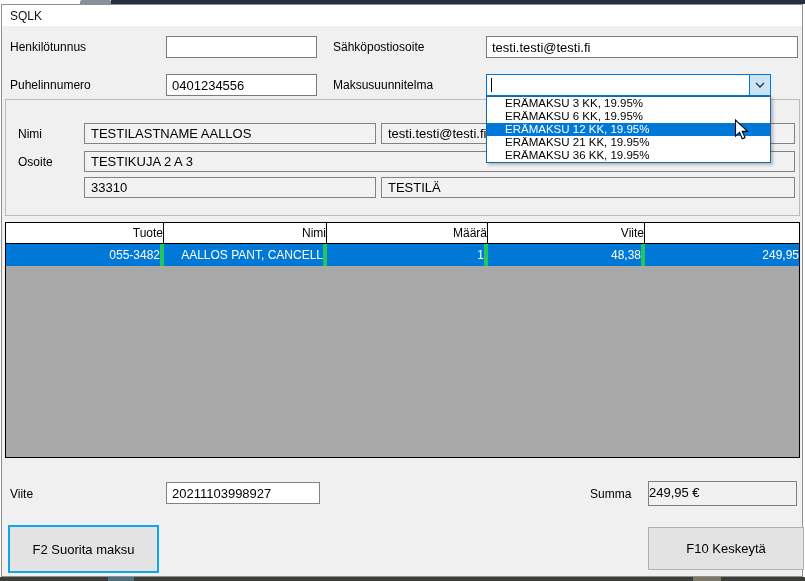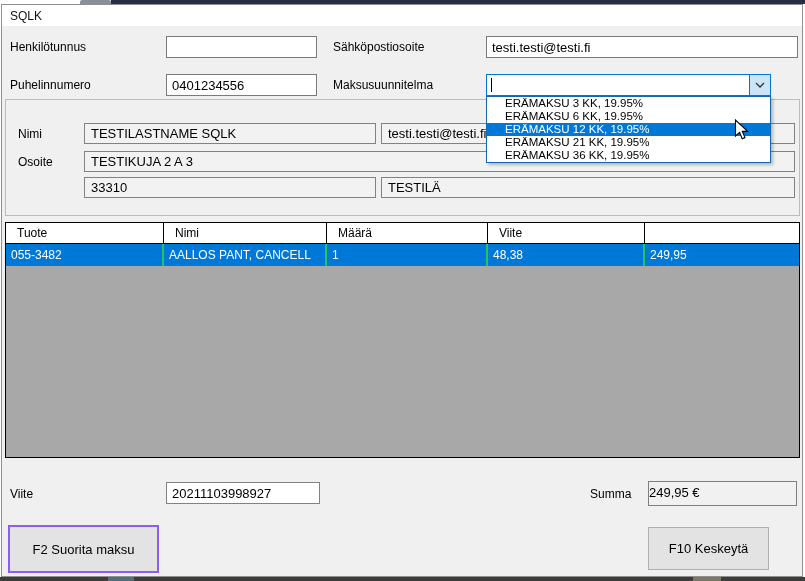--- a/index.html
+++ b/index.html
@@ -64,53 +64,53 @@
   }
   .dd-item {
     height: 13px; line-height: 13px; font-size: 11.5px;
     padding-left: 18px; white-space: nowrap; color: #000;
   }
   .dd-item.selected { background: #0078d7; color: #ffffff; }
 
   
   .table {
     left: 5px; top: 222px; width: 795px; height: 236px;
-    background: #a8a8a8; border: 1px solid #000000; overflow: hidden;
+    background: #a8a8a8; border: 1px solid #000000; overflow: hidden; text-align: right;
   }
   .t-head {
     display: grid; grid-template-columns: 158px 163px 161px 157px 1fr;
     background: #ffffff; height: 21px; border-bottom: 1px solid #000;
   }
   .t-head .hc {
     font-size: 12px; line-height: 20px; padding-left: 11px;
     border-right: 1px solid #000; overflow: hidden; white-space: nowrap;
   }
   .t-head .hc:last-child { border-right: none; margin-top: 29px; }
   .t-row {
     display: grid; grid-template-columns: 158px 163px 161px 157px 1fr;
     background: #0078d7; color: #ffffff; height: 22px;
   }
   .t-row .tc {
     font-size: 12px; line-height: 22px; padding-left: 5px;
-    border-right: 2px solid #22c55e; overflow: hidden; white-space: nowrap;
+    border-right: 4px solid #22c55e; overflow: hidden; white-space: nowrap;
   }
   .t-row .tc:last-child { border-right: none; }
 
   
   .summa-field {
     background: #f1f1f1; border: 1px solid #7f7f7f;
     font-size: 13px; line-height: 22px; padding-right: 8px;
   }
 
   .btn {
     background: #e3e3e3; font-family: "Liberation Sans", sans-serif;
     font-size: 13px; color: #000; display: flex; align-items: center; justify-content: center;
     cursor: default;
   }
-  .btn-primary { border: 2px solid #8b5cf6; }
+  .btn-primary { border: 2px solid #0ea5e9; }
   .btn-normal  { border: 1px solid #b0b0b0; }
 
   .cursor-svg { z-index: 99; pointer-events: none; }
 </style>
 </head>
 <body>
 
 <div class="stage">
 
   <div class="abs top-strip-dark"></div>
@@ -146,21 +146,21 @@
   <div class="abs dropdown">
     <div class="dd-item">ERÄMAKSU 3 KK, 19.95%</div>
     <div class="dd-item">ERÄMAKSU 6 KK, 19.95%</div>
     <div class="dd-item selected">ERÄMAKSU 12 KK, 19.95%</div>
     <div class="dd-item">ERÄMAKSU 21 KK, 19.95%</div>
     <div class="dd-item">ERÄMAKSU 36 KK, 19.95%</div>
   </div>
 
   <div class="abs groupbox"></div>
   <div class="abs lbl" style="left:18px; top:127px;">Nimi</div>
-  <div class="abs ro" style="left:84px; top:123px; width:292px; height:21px;">TESTILASTNAME SQLK</div>
+  <div class="abs ro" style="left:84px; top:123px; width:292px; height:21px;">TESTILASTNAME AALLOS</div>
   <div class="abs ro" style="left:381px; top:123px; width:414px; height:21px;">testi.testi@testi.fi</div>
   <div class="abs lbl" style="left:18px; top:155px;">Osoite</div>
   <div class="abs ro" style="left:84px; top:151px; width:711px; height:21px;">TESTIKUJA 2 A 3</div>
   <div class="abs ro" style="left:84px; top:177px; width:292px; height:21px;">33310</div>
   <div class="abs ro" style="left:381px; top:177px; width:414px; height:21px;">TESTILÄ</div>
 
   <div class="abs table">
     <div class="t-head">
       <div class="hc">Tuote</div>
       <div class="hc">Nimi</div>
@@ -176,19 +176,19 @@
       <div class="tc">249,95</div>
     </div>
   </div>
 
   <div class="abs lbl" style="left:10px; top:487px;text-align:right;">Viite</div>
   <input class="abs tb" style="left: 166px; top: 482px; width: 154px; height: 22px; border-color: rgb(130, 130, 130);" value="20211103998927">
   <div class="abs lbl" style="left:590px; top:487px;">Summa</div>
   <div class="abs summa-field" style="left:648px; top:481px; width:149px; height:25px;">249,95 €</div>
 
   <div class="abs btn btn-primary" style="left:8px; top:525px; width:151px; height:48px;">F2 Suorita maksu</div>
-  <div class="abs btn btn-normal" style="left:648px; top:527px; width:121px; height:43px;">F10 Keskeytä</div>
+  <div class="abs btn btn-normal" style="left:648px; top:527px; width:156px; height:43px;">F10 Keskeytä</div>
 
   <svg class="abs cursor-svg" style="left:734px; top:119px;" width="16" height="22" viewBox="0 0 16 22">
     <path d="M1.5,1 L1.5,17 L5.6,13.4 L8.2,19.8 L11,18.6 L8.3,12.4 L13.6,12.4 Z" fill="#ffffff" stroke="#000000" stroke-width="1.1"></path>
   </svg>
 
 </div>
 
 </body></html>

